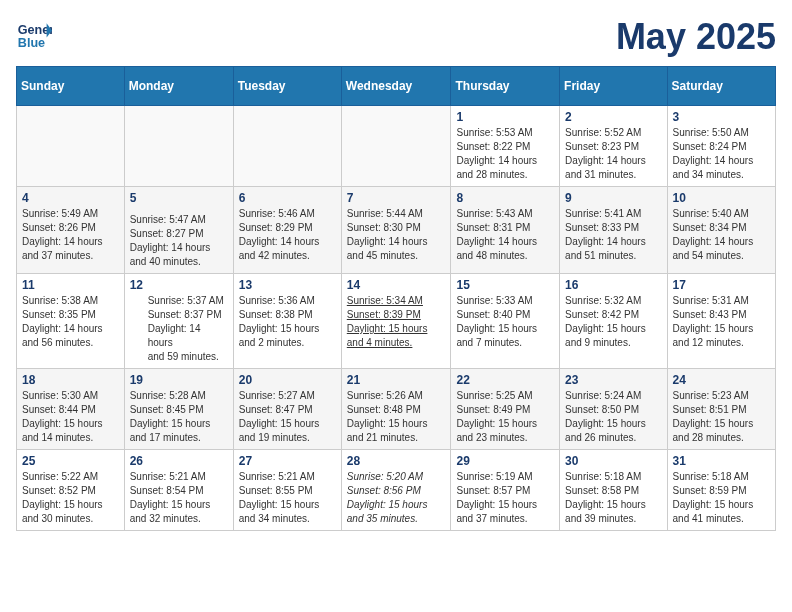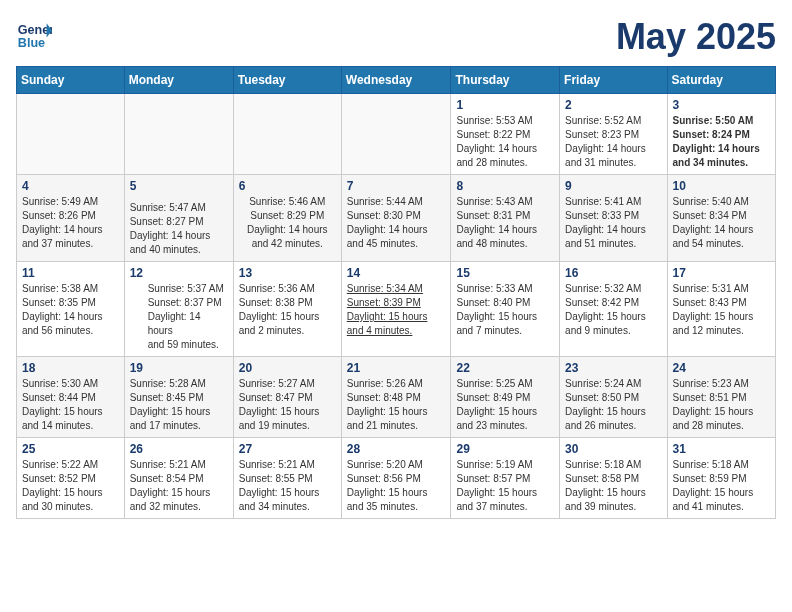--- a/index.html
+++ b/index.html
@@ -39,21 +39,21 @@
       color: #333;
     }
     table {
       width: 100%;
       border-collapse: collapse;
       font-size: 10.5px;
     }
     thead tr th {
       background: #2176ae;
       color: #fff;
-      padding: 6px 4px;
+      padding: 12px 4px;
       text-align: left;
       font-size: 12px;
       font-weight: bold;
       border: 1px solid #1a5f9a;
     }
     tbody tr td {
       border: 1px solid #ccc;
       vertical-align: top;
       padding: 4px 5px;
       min-height: 80px;
@@ -123,21 +123,21 @@
         </td>
         <td>
           <span class="day-number">2</span>
           <div class="day-info" style="white-space: pre-line;">Sunrise: 5:52 AM
 Sunset: 8:23 PM
 Daylight: 14 hours
 and 31 minutes.</div>
         </td>
         <td>
           <span class="day-number">3</span>
-          <div class="day-info" style="white-space: pre-line; font-weight: bold;">Sunrise: 5:50 AM
+          <div class="day-info" style="white-space: pre-line;">Sunrise: 5:50 AM
 Sunset: 8:24 PM
 Daylight: 14 hours
 and 34 minutes.</div>
         </td>
       </tr>
       <tr>
         <td>
           <span class="day-number">4</span>
           <div class="day-info" style="white-space: pre-line;">Sunrise: 5:49 AM
 Sunset: 8:26 PM
@@ -146,21 +146,21 @@
         </td>
         <td>
           <span class="day-number">5</span>
           <div class="day-info" style="white-space: pre-line; margin-top: 8px;">Sunrise: 5:47 AM
 Sunset: 8:27 PM
 Daylight: 14 hours
 and 40 minutes.</div>
         </td>
         <td>
           <span class="day-number">6</span>
-          <div class="day-info" style="white-space: pre-line; text-align: center;">Sunrise: 5:46 AM
+          <div class="day-info" style="white-space: pre-line;">Sunrise: 5:46 AM
 Sunset: 8:29 PM
 Daylight: 14 hours
 and 42 minutes.</div>
         </td>
         <td>
           <span class="day-number">7</span>
           <div class="day-info" style="white-space: pre-line;">Sunrise: 5:44 AM
 Sunset: 8:30 PM
 Daylight: 14 hours
 and 45 minutes.</div>
@@ -306,21 +306,21 @@
         </td>
         <td>
           <span class="day-number">27</span>
           <div class="day-info" style="white-space: pre-line;">Sunrise: 5:21 AM
 Sunset: 8:55 PM
 Daylight: 15 hours
 and 34 minutes.</div>
         </td>
         <td>
           <span class="day-number">28</span>
-          <div class="day-info" style="white-space: pre-line;">Sunrise: 5:20 AM
+          <div class="day-info" style="white-space: pre-line; font-style: italic;">Sunrise: 5:20 AM
 Sunset: 8:56 PM
 Daylight: 15 hours
 and 35 minutes.</div>
         </td>
         <td>
           <span class="day-number">29</span>
           <div class="day-info" style="white-space: pre-line;">Sunrise: 5:19 AM
 Sunset: 8:57 PM
 Daylight: 15 hours
 and 37 minutes.</div>

